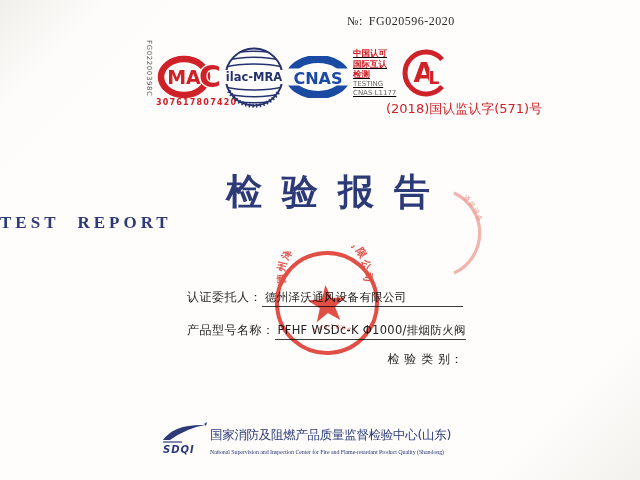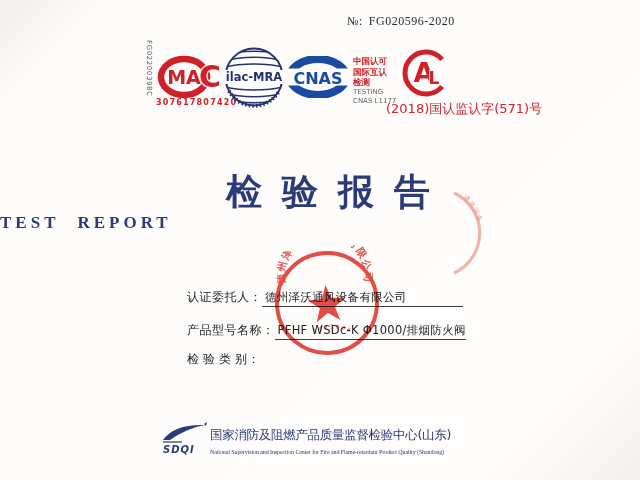--- a/index.html
+++ b/index.html
@@ -16,36 +16,36 @@
   #report-no .no-label { margin-right:6px; }
 
   
   #side-code { left:145px; top:40px; writing-mode:vertical-rl; font-size:7px; color:#5a5a5a; letter-spacing:0.6px; }
 
   
   #cma-logo { left:157px; top:55px; }
   #cma-number { left:156px; top:98px; font-size:8px; font-weight:bold; color:#cf2128; letter-spacing:1.2px; }
   #ilac-logo { left:223px; top:46px; }
   #cnas-logo { left:287px; top:56px; }
-  #cnas-caption { left:353px; top:56px; line-height:10.5px; }
+  #cnas-caption { left:353px; top:48px; line-height:10.5px;text-decoration:underline; }
   #cnas-caption .zh { font-size:8.5px; font-weight:bold; color:#cf2128; }
   #cnas-caption .en { font-size:7px; color:#666; line-height:9.5px; }
   #cal-logo { left:401px; top:48px; }
   #cal-caption { left:386px; top:100px; font-size:13px; color:#cf2128; }
 
   
   #title-zh { left:0; right:0; top:168px; text-align:center; font-size:36px; font-weight:bold;
               color:#2c3b78; letter-spacing:20px; padding-left:36px; }
   #title-en { left:0; right:0; top:213px; text-align:left; font-family:"Liberation Serif",serif;
               font-size:17px; font-weight:bold; color:#2c3b78; letter-spacing:4px; word-spacing:10px; }
 
   
   .form-row { left:187px; width:276px; height:18px; display:flex; align-items:flex-end; }
-  #row-applicant { top:289px; } #row-model { top:322px; } #row-category { top:351px; }
-  .form-label { flex:none; font-size:12px; color:#1e1e1e; letter-spacing:0.5px; padding-bottom:1px;font-family:Liberation Serif, serif; }
+  #row-applicant { top:289px; } #row-model { top:322px; } #row-category { top:351px;flex-direction:column; }
+  .form-label { flex:none; font-size:12px; color:#1e1e1e; letter-spacing:0.5px; padding-bottom:1px; }
   .form-value-wrap { flex:1; border-bottom:1.5px solid #3c3c3c; padding:0 0 1px 3px; }
   .form-value { font-size:11.5px; color:#222; letter-spacing:0.3px; white-space:nowrap; }
 
   
   #company-seal { left:272px; top:248px; width:110px; height:110px; opacity:0.9;
                   mix-blend-mode:multiply; transform:rotate(-5deg); }
   #edge-seal { left:452px; top:183px; width:45px; height:100px; opacity:0.75; mix-blend-mode:multiply; }
 
   
   #sdqi-logo { left:160px; top:420px; }

